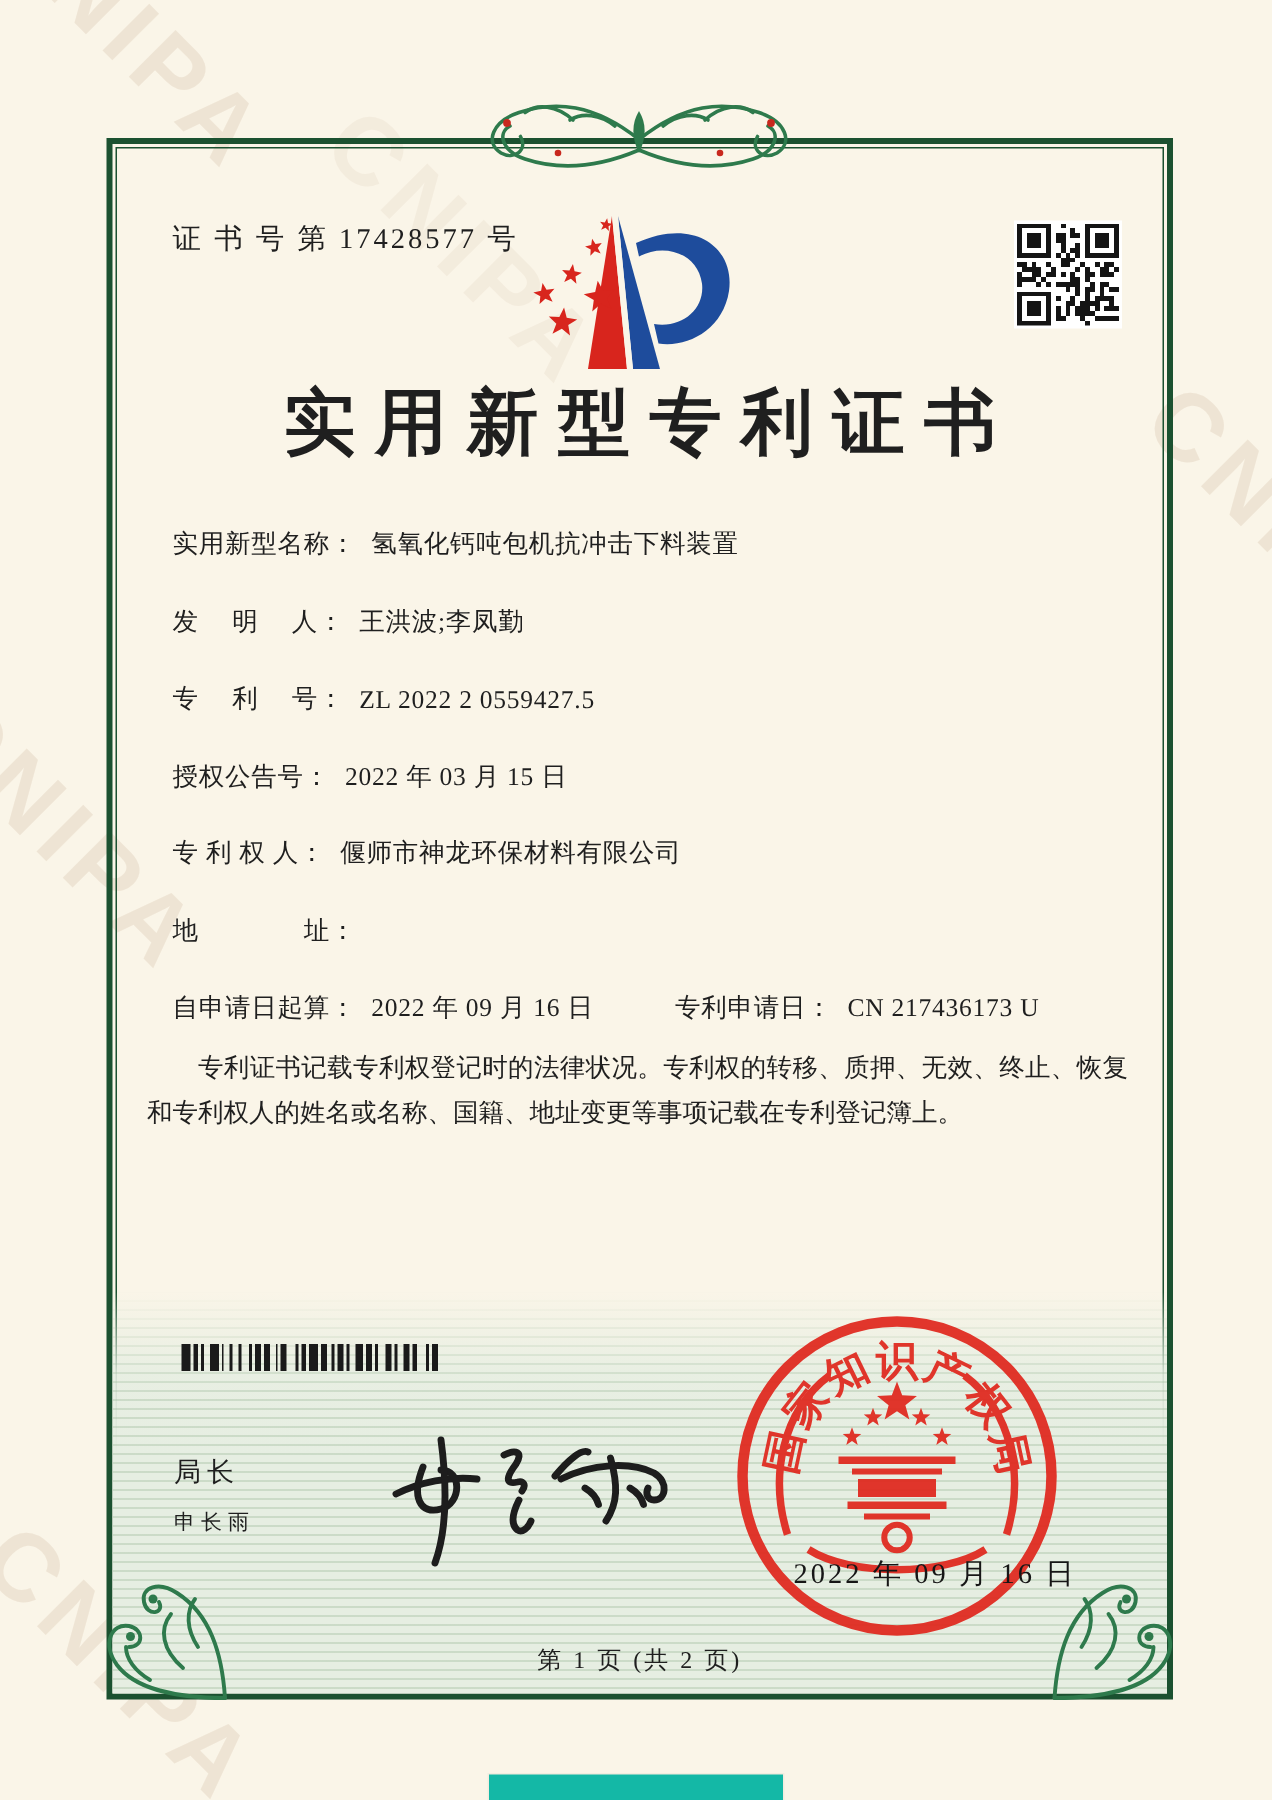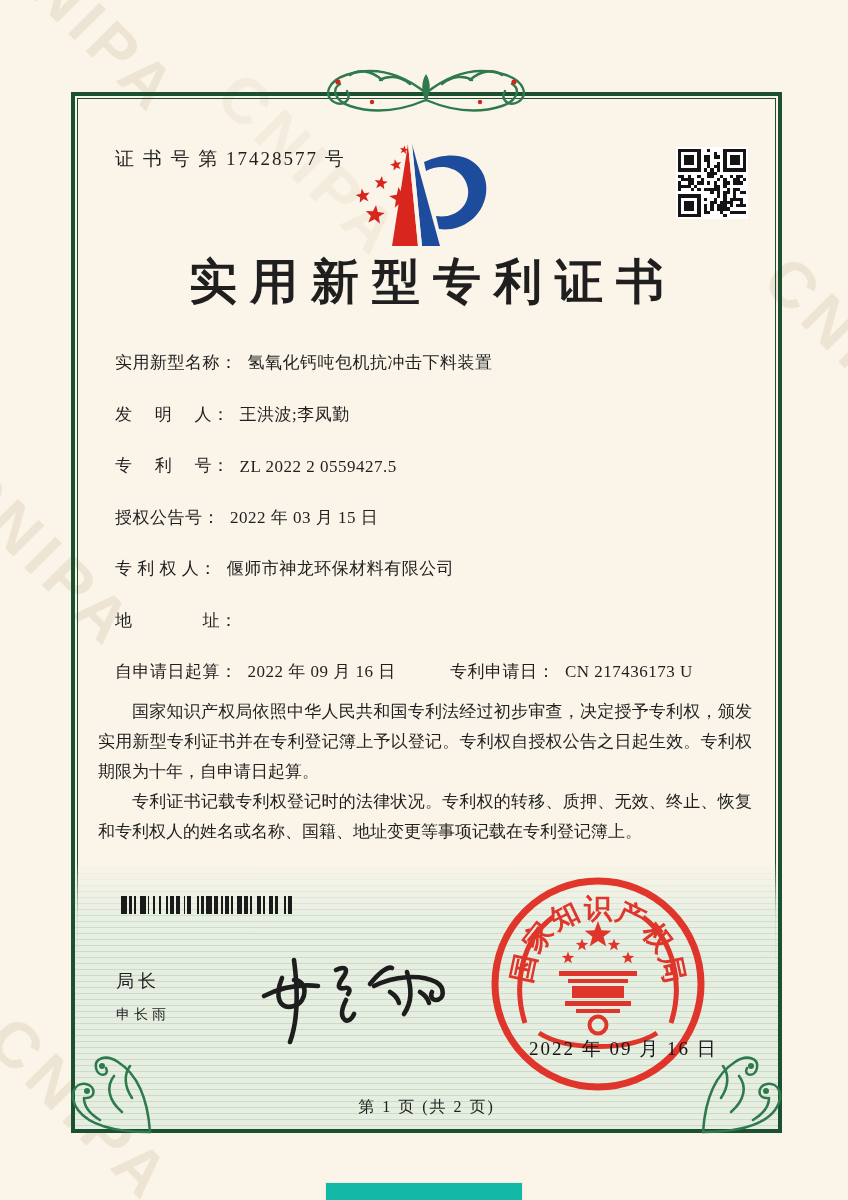--- a/index.html
+++ b/index.html
@@ -437,21 +437,20 @@
     <span class="flabel">自申请日起算：</span>
     <span class="fvalue">2022 年 09 月 16 日</span>
     <span class="fpair2">
       <span class="flabel">专利申请日：</span>
       <span class="fvalue">CN 217436173 U</span>
     </span>
   </div>
 </div>
 
 <div class="body-text">
-  <p>国家知识产权局依照中华人民共和国专利法经过初步审查，决定授予专利权，颁发实用新型专利证书并在专利登记簿上予以登记。专利权自授权公告之日起生效。专利权期限为十年，自申请日起算。</p>
   <p>专利证书记载专利权登记时的法律状况。专利权的转移、质押、无效、终止、恢复和专利权人的姓名或名称、国籍、地址变更等事项记载在专利登记簿上。</p>
 </div>
 
 <div class="barcode" id="barcode">
     <span style="width: 5.7px; background: rgb(26, 26, 26);"></span>
     <span style="width: 1.9px; background: transparent;"></span>
     <span style="width: 3.8px; background: rgb(26, 26, 26);"></span>
     <span style="width: 1.9px; background: transparent;"></span>
     <span style="width: 1.9px; background: rgb(26, 26, 26);"></span>
     <span style="width: 3.8px; background: transparent;"></span>

